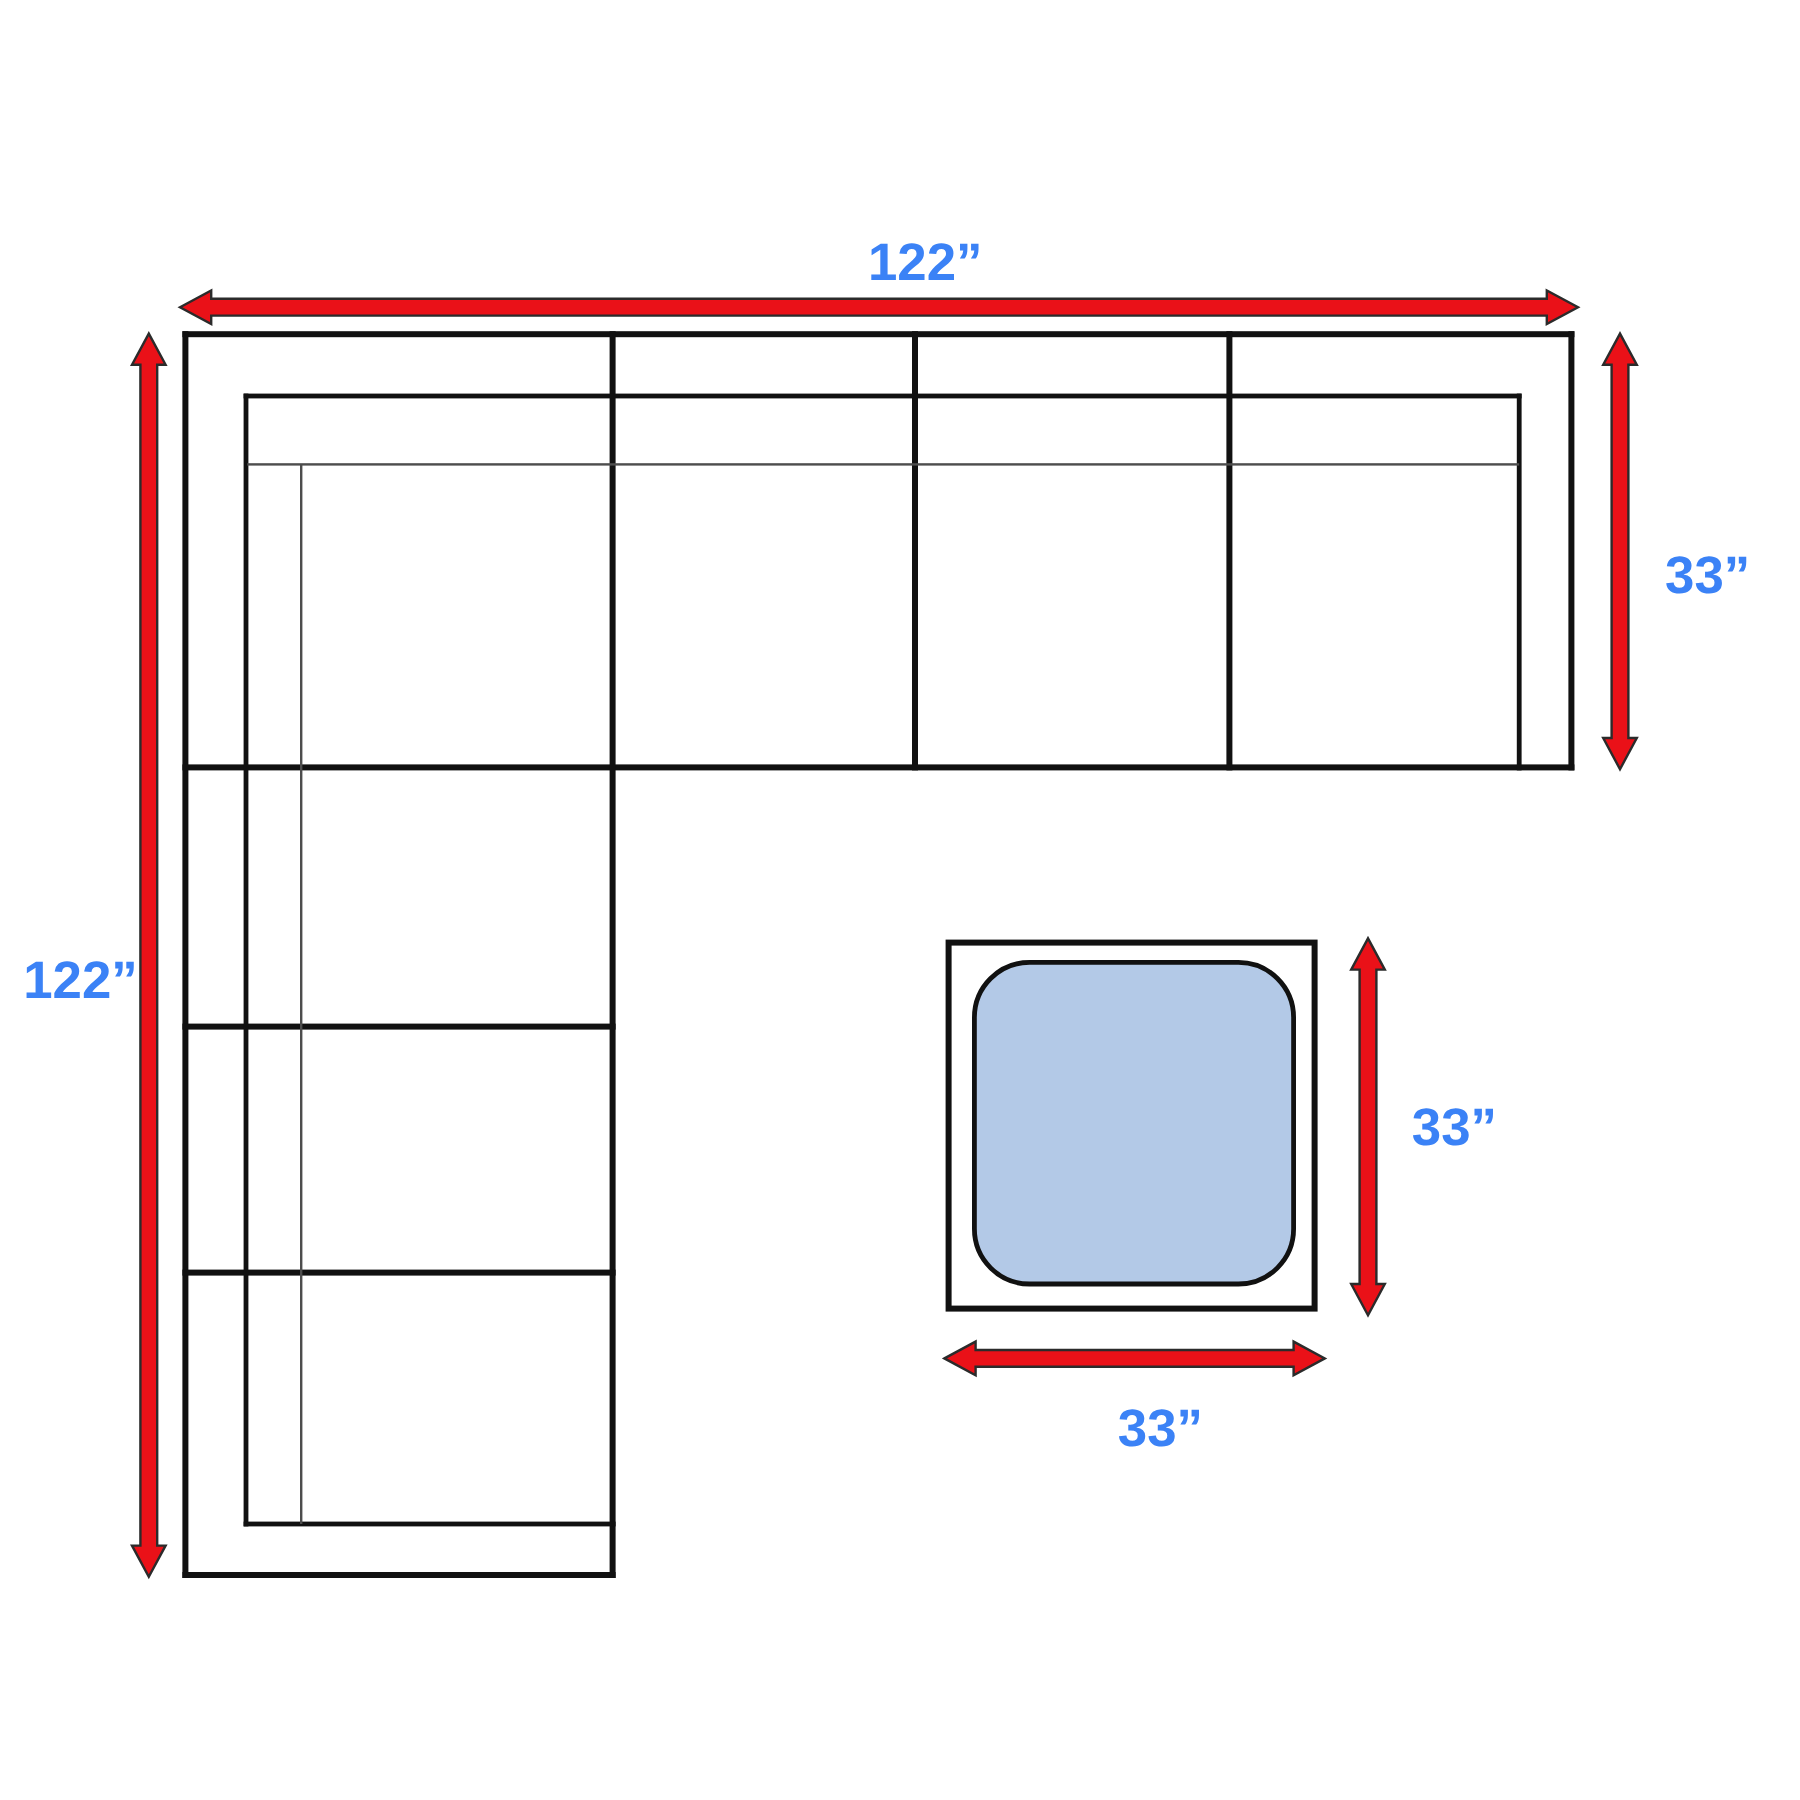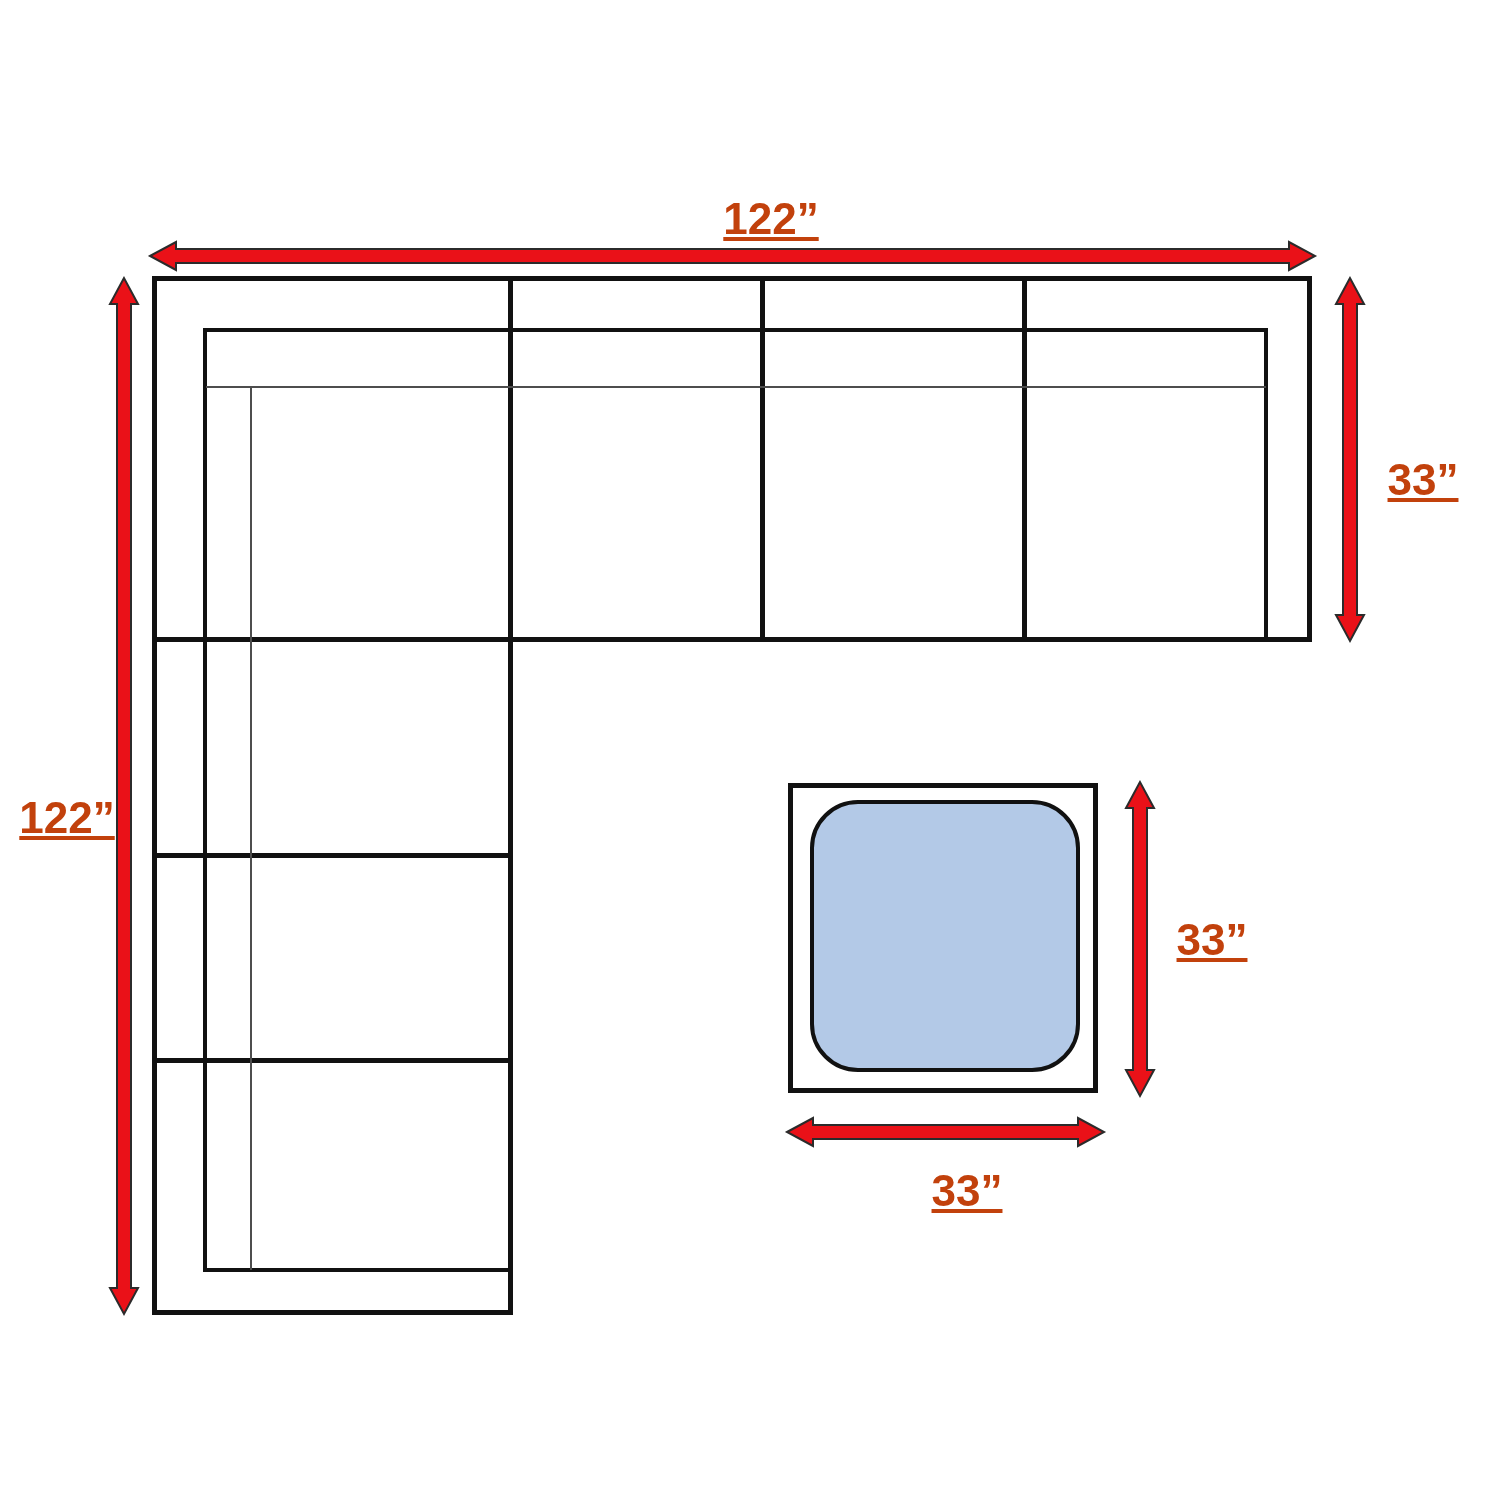--- a/index.html
+++ b/index.html
@@ -26,26 +26,25 @@
     position: absolute;
     left: 0;
     top: 0;
     width: 1500px;
     height: 1500px;
     pointer-events: none;
   }
   .dim-label {
     position: absolute;
     transform: translate(-50%, -50%);
-    color: #c2410c;
+    color: #3b82f6;
     font-size: 44px;
     font-weight: bold;
     white-space: nowrap;
     letter-spacing: 0px;
-    text-decoration: underline;
   }
   .ottoman-frame {
     position: absolute;
     left: 788px;
     top: 783px;
     width: 300px;
     height: 300px;
     border: 5px solid #111111;
     background: #ffffff;
   }

